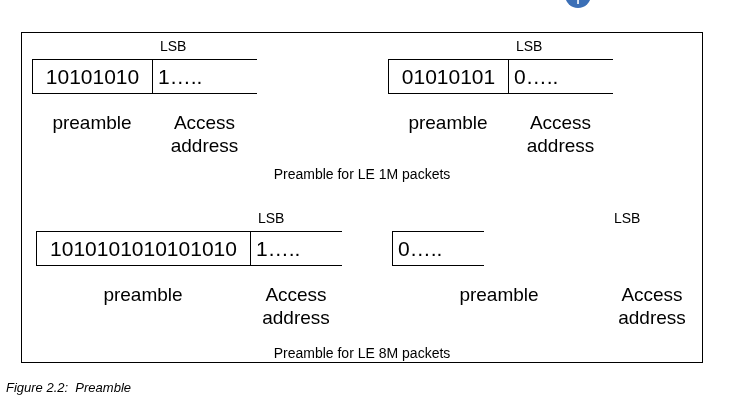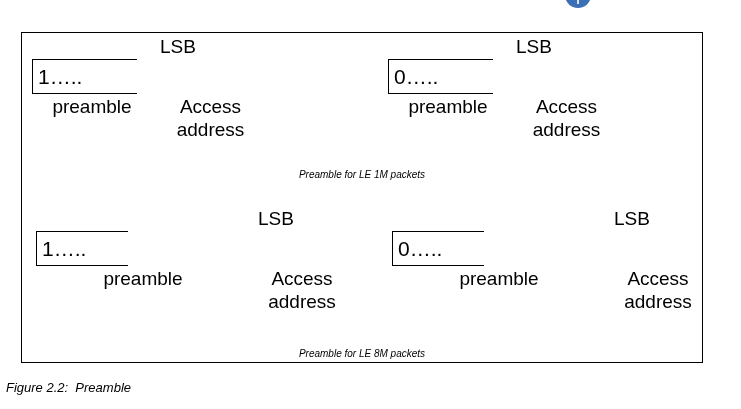--- a/index.html
+++ b/index.html
@@ -61,21 +61,21 @@
 
   
   .packet-group {
     position: absolute;
     top: 0;
   }
 
   .lsb-label {
     position: absolute;
     top: 0;
-    font-size: 19px;
+    font-size: 14px;
     line-height: 15px;
     white-space: nowrap;
   }
 
   .field-strip {
     position: absolute;
     top: 20px;
     display: flex;
     align-items: stretch;
   }
@@ -106,41 +106,39 @@
     display: flex;
     align-items: center;
     padding: 0 6px 0 5px;
     font-size: 21px;
     line-height: 21px;
     white-space: nowrap;
   }
 
   .caption-strip {
     position: absolute;
-    top: 56px;
-    display: flex;
-    gap: 6px;
+    top: 72px;
+    display: flex;
   }
   .cap {
     font-size: 19px;
     line-height: 23px;
     text-align: center;
     box-sizing: border-box;
   }
   .cap-access {
     text-align: center;
   }
 
   .row-caption {
     position: absolute;
     left: 0;
     width: 100%;
     text-align: center;
-    font-style: italic;
-    font-size: 10px;
+    font-size: 14px;
     line-height: 15px;
   }
   .row-le1m .row-caption { top: 128px; }
   .row-le2m .row-caption { top: 135px; }
 
   #figure-label {
     position: absolute;
     left: 6px;
     top: 381px;
     font-style: italic;
@@ -156,53 +154,56 @@
   <span class="glyph">i</span>
 </div>
 
 <div id="figure-frame">
 
   <div class="packet-row row-le1m">
 
     <div class="packet-group" style="left:10px;">
       <div class="lsb-label" style="left:128px;">LSB</div>
       <div class="field-strip" style="left:0px;">
+        <div class="cell-preamble" style="width:120px;">10101010</div>
         <div class="cell-access" style="width:105px;">1…..</div>
       </div>
       <div class="caption-strip" style="left:0px;">
         <div class="cap" style="width:120px;">preamble</div>
         <div class="cap cap-access" style="width:105px;">
           <div>Access</div>
           <div>address</div>
         </div>
       </div>
     </div>
 
     <div class="packet-group" style="left:366px;">
       <div class="lsb-label" style="left:128px;">LSB</div>
       <div class="field-strip" style="left:0px;">
+        <div class="cell-preamble" style="width:120px;">01010101</div>
         <div class="cell-access" style="width:105px;">0…..</div>
       </div>
       <div class="caption-strip" style="left:0px;">
         <div class="cap" style="width:120px;">preamble</div>
         <div class="cap cap-access" style="width:105px;">
           <div>Access</div>
           <div>address</div>
         </div>
       </div>
     </div>
 
     <div class="row-caption">Preamble for LE 1M packets</div>
   </div>
 
   <div class="packet-row row-le2m">
 
     <div class="packet-group" style="left:14px;">
       <div class="lsb-label" style="left:222px;">LSB</div>
       <div class="field-strip" style="left:0px;">
+        <div class="cell-preamble" style="width:214px;">1010101010101010</div>
         <div class="cell-access" style="width:92px;">1…..</div>
       </div>
       <div class="caption-strip" style="left:0px;">
         <div class="cap" style="width:214px;">preamble</div>
         <div class="cap cap-access" style="width:92px;">
           <div>Access</div>
           <div>address</div>
         </div>
       </div>
     </div>

